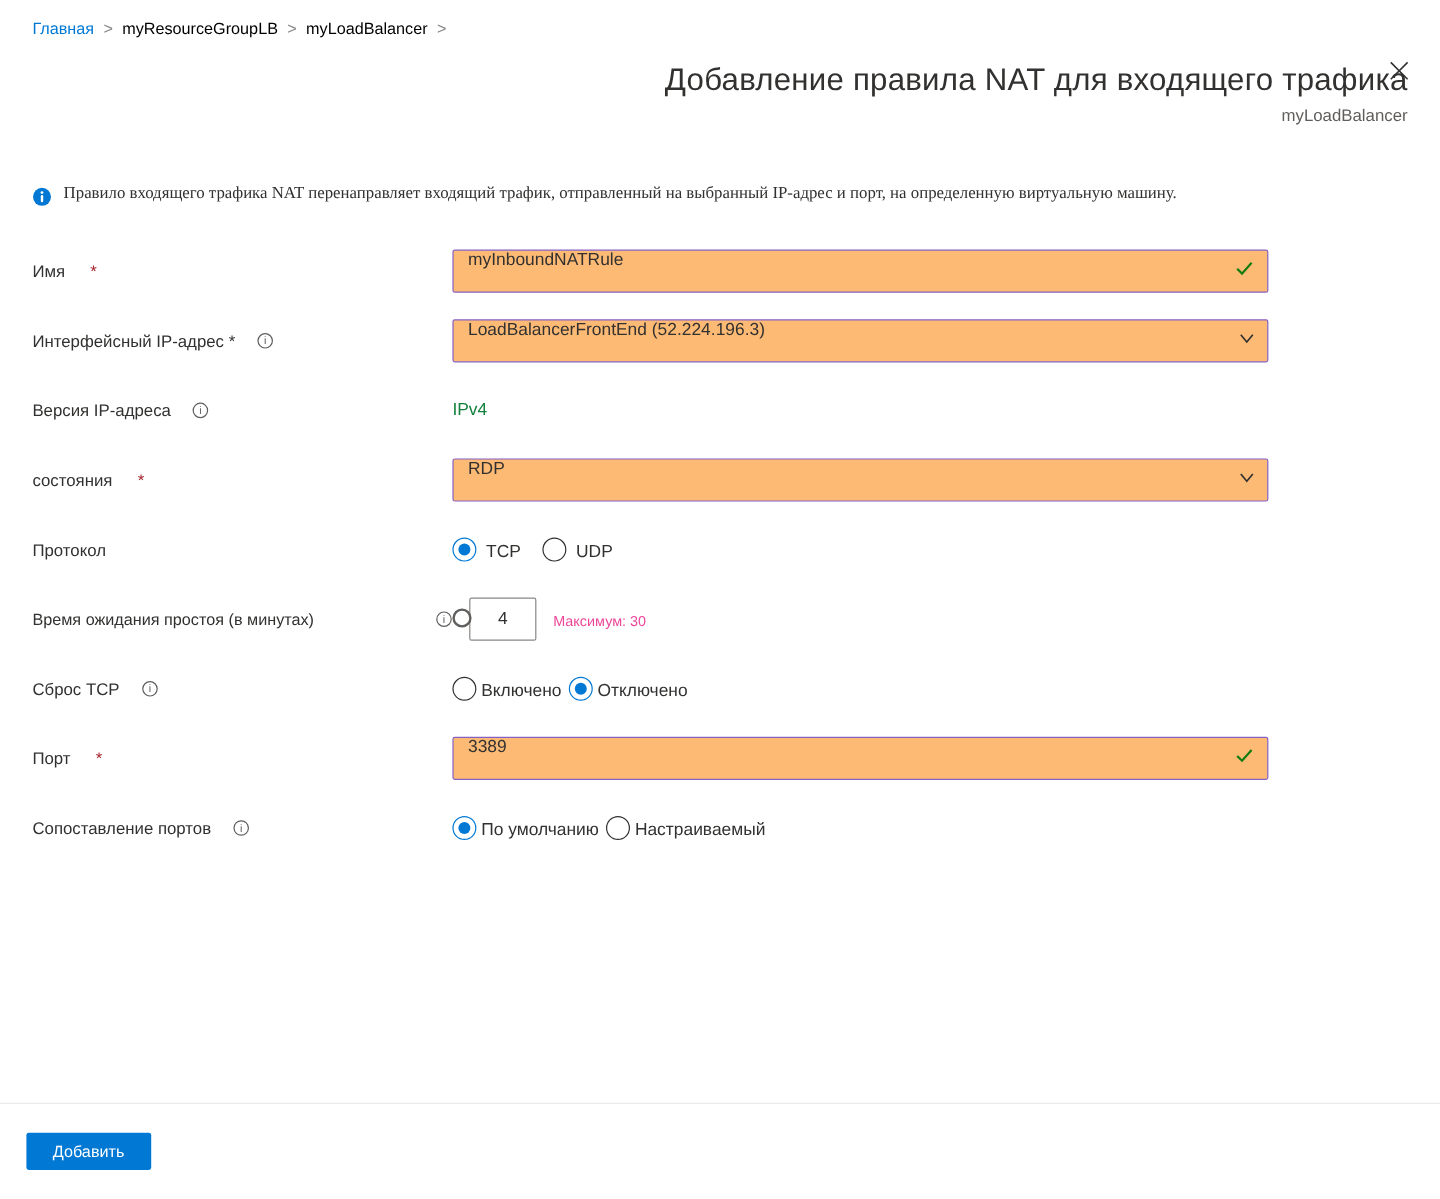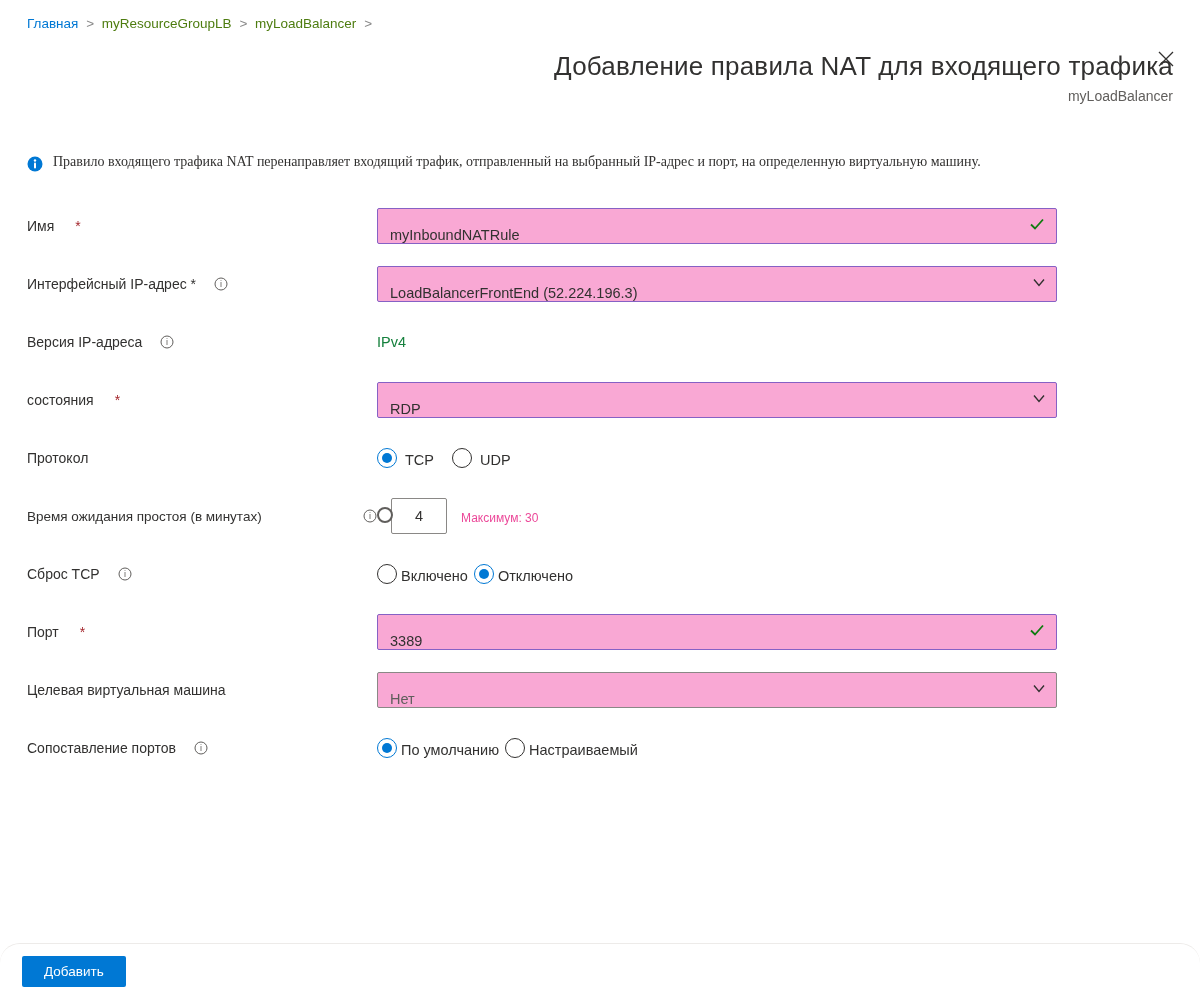--- a/index.html
+++ b/index.html
@@ -12,21 +12,21 @@
     height: 999px;
     position: relative;
   }
   .breadcrumb {
     padding: 16px 0 0 27px;
     font-size: 13.5px;
     color: #0078d4;
   }
   .breadcrumb .sep { color: #888; margin: 0 4px; }
   .breadcrumb .home { color: #0078d4; }
-  .breadcrumb .crumb { color: #4d7c0f; }
+  .breadcrumb .crumb { color: #000000; }
   .header {
     padding: 20px 27px 0 27px;
     position: relative;
     text-align: right;
   }
   .page-title {
     font-size: 26px;
     font-weight: 400;
     color: #323130;
     letter-spacing: 0.2px;
@@ -86,24 +86,24 @@
     max-width: 680px;
   }
   .text-input, .select-input {
     width: 100%;
     height: 36px;
     border: 1px solid #8661c5;
     border-radius: 2px;
     padding: 0 36px 0 12px;
     font-size: 14.5px;
     color: #323130;
-    background: #f9a8d4;
+    background: #fdba74;
     position: relative;
     display: flex;
-    align-items: flex-end;
+    align-items: flex-start;
   }
   .text-input.valid, .select-input.valid {
     border-color: #8661c5;
   }
   .select-input.gray { border-color: #8a8886; color: #605e5c; }
   .static-value {
     font-size: 14.5px;
     color: #15803d;
   }
   .chevron {
@@ -198,23 +198,22 @@
     text-align: right;
     margin-top: 4px;
     max-width: 680px;
   }
   .footer {
     position: absolute;
     bottom: 0;
     left: 0;
     right: 0;
     border-top: 1px solid #edebe9;
-    padding: 12px 22px;
+    padding: 24px 22px;
     background: #fff;
-    border-radius: 20px;
   }
   .add-btn {
     background: #0078d4;
     color: #fff;
     border: none;
     padding: 8px 22px;
     font-size: 13.5px;
     cursor: pointer;
     border-radius: 2px;
   }
@@ -407,35 +406,20 @@
         <span>3389</span>
         <span class="checkmark">
           <svg viewBox="0 0 18 18">
               <path d="M3 9 L7 13 L15 4" stroke="#107c10" stroke-width="1.8" fill="none"></path>
             </svg>
         </span>
       </div>
     </div>
   </div>
 
-  <div class="form-row">
-    <div class="form-label-col">
-      <span>Целевая виртуальная машина</span>
-    </div>
-    <div class="form-control-col pos-rel">
-      <div class="select-input gray">
-        <span>Нет</span>
-        <span class="chevron">
-          <svg viewBox="0 0 14 14">
-              <path d="M2 4 L7 10 L12 4" stroke="#323130" stroke-width="1.4" fill="none"></path>
-            </svg>
-        </span>
-      </div>
-    </div>
-  </div>
 
   <div class="form-row">
     <div class="form-label-col">
       <span>Сопоставление портов</span>
       <span class="help-icon">
         <svg viewBox="0 0 14 14">
             <circle cx="7" cy="7" r="6" stroke="#605e5c" stroke-width="1" fill="none"></circle>
             <text x="7" y="10" font-size="9" text-anchor="middle" fill="#605e5c">i</text>
           </svg>
       </span>

